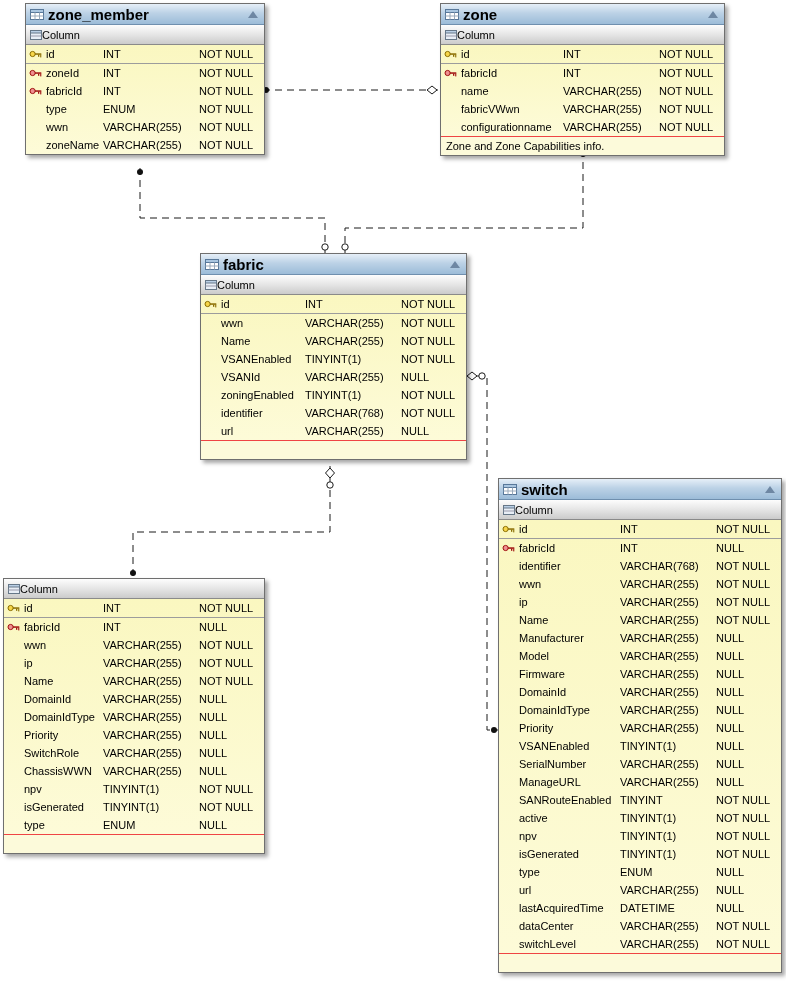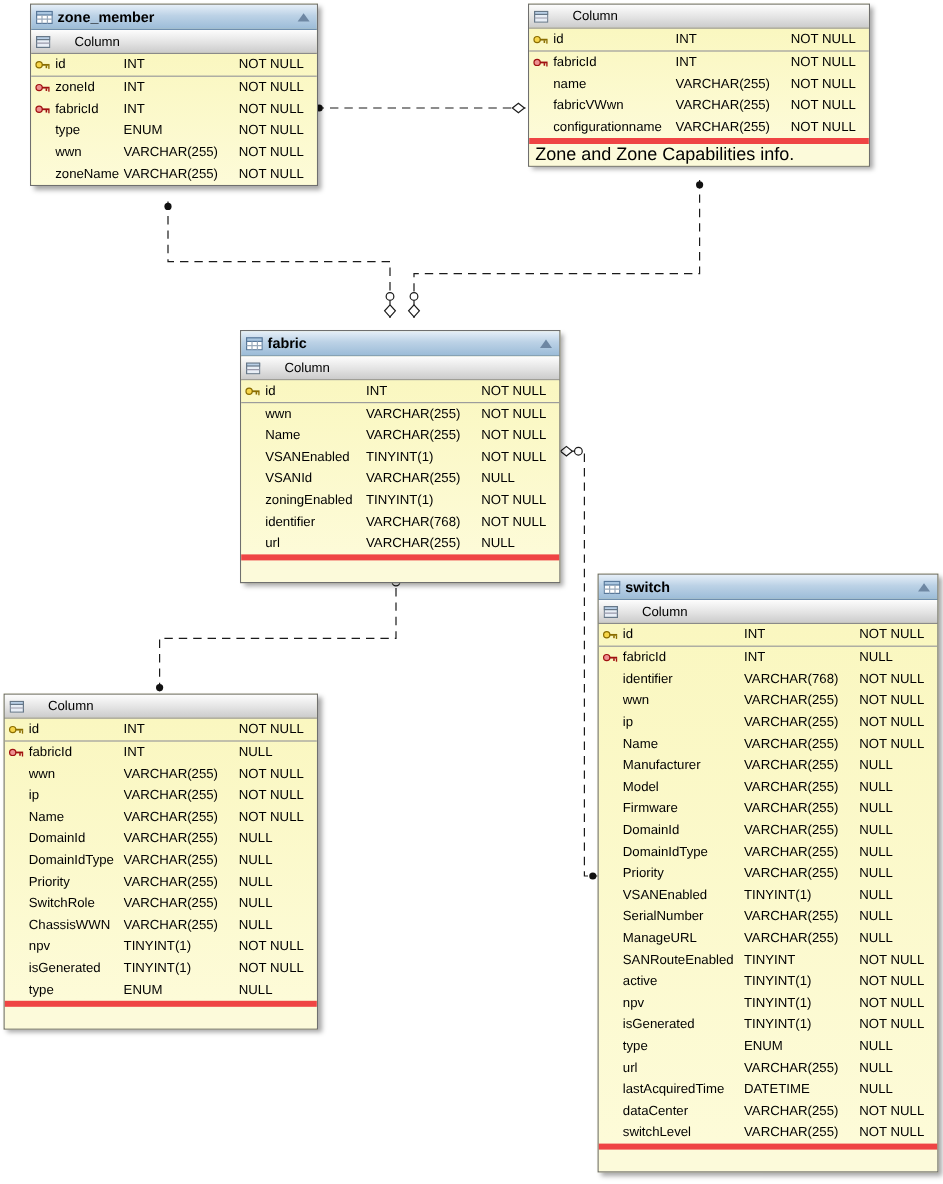--- a/index.html
+++ b/index.html
@@ -10,43 +10,43 @@
   svg.connectors{position:absolute;left:0;top:0;z-index:1;pointer-events:none;}
   .db-table{
     position:absolute;z-index:2;border:1px solid #6f6f6f;background:#fbf8c8;
     box-shadow:3px 3px 4px rgba(0,0,0,0.35);
   }
   .t-head{
     height:20px;display:flex;align-items:center;gap:4px;padding:0 4px;
     background:linear-gradient(180deg,#e6eff8 0%,#bcd2e6 45%,#9cbcd8 100%);
     border-bottom:1px solid #6f8fae;
   }
-  .t-title{font-weight:bold;font-size:12px;color:#000;white-space:nowrap;overflow:hidden;}
+  .t-title{font-weight:bold;font-size:15px;color:#000;white-space:nowrap;overflow:hidden;}
   .collapse-btn{
     width:0;height:0;margin-left:auto;margin-right:2px;cursor:pointer;
     border-left:5px solid transparent;border-right:5px solid transparent;
     border-bottom:7px solid #6e87a3;
   }
   .t-section{
-    height:19px;display:flex;align-items:center;gap:20px;padding:0 4px;
+    height:19px;display:flex;align-items:center;gap:0;padding:0 4px;
     background:linear-gradient(180deg,#fdfdfd 0%,#e3e3e3 55%,#cbcbcb 100%);
     border-bottom:1px solid #8a8a8a;
   }
   .sec-label{font-size:11px;color:#000;}
   .t-body{background:linear-gradient(180deg,#faf7c0,#fdfbd8);}
   .row{
     display:grid;grid-template-columns:17px minmax(0,1fr) 96px 62px;
     height:18px;align-items:center;padding:0 3px;
   }
   .row.pk-row{border-bottom:1px solid #9c9c9c;}
   .cicon{display:flex;align-items:center;justify-content:flex-start;}
   .cname,.ctype,.cnull{white-space:nowrap;overflow:hidden;font-size:11px;}
   .t-footer{
-    min-height:18px;line-height:18px;padding:0 5px;font-size:15px;
-    border-top:5px solid #ef4444;background:#fcfada;
+    min-height:18px;line-height:18px;padding:0 5px;font-size:11px;
+    border-top:1px solid #ef4444;background:#fcfada;
   }
   .conn{stroke:#1a1a1a;stroke-width:1;fill:none;stroke-dasharray:7 5;}
   .dot{fill:#111;stroke:none;}
   .odia{fill:#ffffff;stroke:#1a1a1a;stroke-width:1;}
   .ocir{fill:#ffffff;stroke:#1a1a1a;stroke-width:1;}
 </style>
 </head>
 <body>
 
 <div class="canvas">
@@ -163,20 +163,31 @@
         <div class="row">
           <span class="cicon"></span>
           <span class="cname">zoneName</span>
           <span class="ctype">VARCHAR(255)</span>
           <span class="cnull">NOT NULL</span>
         </div>
       </div>
   </div>
 
   <div class="db-table" style="left:440px;top:3px;width:283px">
+    <div class="t-head">
+      <svg width="14" height="11" viewBox="0 0 14 11">
+          <rect x="0.5" y="0.5" width="13" height="10" fill="#fff" stroke="#58789a"></rect>
+          <rect x="0.5" y="0.5" width="13" height="3" fill="#aac6e0" stroke="#58789a"></rect>
+          <line x1="5" y1="3.5" x2="5" y2="10.5" stroke="#9aaabb"></line>
+          <line x1="9.5" y1="3.5" x2="9.5" y2="10.5" stroke="#9aaabb"></line>
+          <line x1="0.5" y1="7" x2="13.5" y2="7" stroke="#9aaabb"></line>
+        </svg>
+      <span class="t-title">zone</span>
+      <span class="collapse-btn"></span>
+    </div>
     <div class="t-section">
       <svg width="12" height="10" viewBox="0 0 12 10">
           <rect x="0.5" y="0.5" width="11" height="9" fill="#e8eef6" stroke="#667788"></rect>
           <rect x="0.5" y="0.5" width="11" height="2.5" fill="#b9cfe6" stroke="#667788"></rect>
           <line x1="0.5" y1="6" x2="11.5" y2="6" stroke="#99a"></line>
         </svg>
       <span class="sec-label">Column</span>
     </div>
     <div class="t-body">
         <div class="row pk-row">
@@ -220,21 +231,21 @@
         <div class="row">
           <span class="cicon"></span>
           <span class="cname">configurationname</span>
           <span class="ctype">VARCHAR(255)</span>
           <span class="cnull">NOT NULL</span>
         </div>
       </div>
     <div class="t-footer">Zone and Zone Capabilities info.</div>
   </div>
 
-  <div class="db-table" style="left:200px;top:275px;width:265px">
+  <div class="db-table" style="left:200px;top:253px;width:265px">
     <div class="t-head">
       <svg width="14" height="11" viewBox="0 0 14 11">
           <rect x="0.5" y="0.5" width="13" height="10" fill="#fff" stroke="#58789a"></rect>
           <rect x="0.5" y="0.5" width="13" height="3" fill="#aac6e0" stroke="#58789a"></rect>
           <line x1="5" y1="3.5" x2="5" y2="10.5" stroke="#9aaabb"></line>
           <line x1="9.5" y1="3.5" x2="9.5" y2="10.5" stroke="#9aaabb"></line>
           <line x1="0.5" y1="7" x2="13.5" y2="7" stroke="#9aaabb"></line>
         </svg>
       <span class="t-title">fabric</span>
       <span class="collapse-btn"></span>

